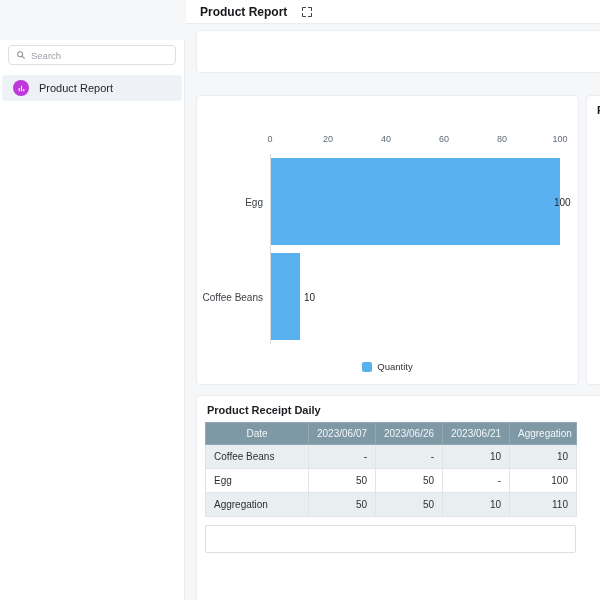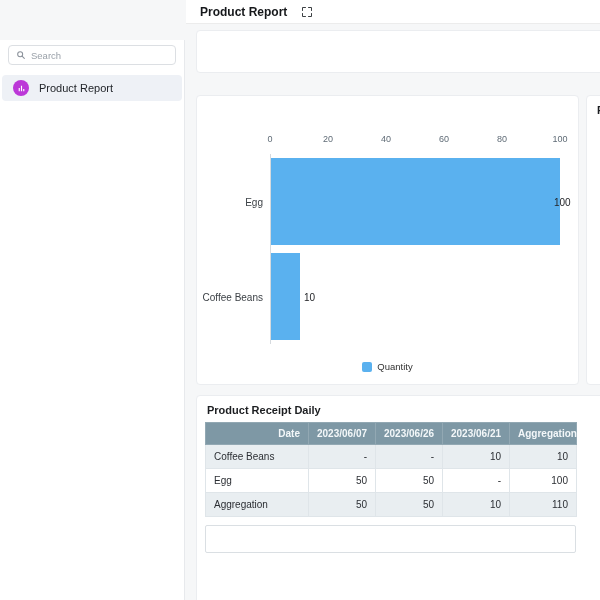--- a/index.html
+++ b/index.html
@@ -36,21 +36,21 @@
   .bar{position:absolute;left:0;top:4%;height:92%;}
   .cat-label{position:absolute;right:calc(100% + 8px);top:50%;transform:translateY(-50%);font-size:10px;color:#3c4146;white-space:nowrap;}
   .bar-val{position:absolute;top:50%;transform:translate(0,-50%);font-size:10px;color:#24262a;}
   .legend{position:absolute;left:0;right:0;bottom:12px;display:flex;justify-content:center;align-items:center;gap:5px;cursor:pointer;}
   .legend .sw{width:10px;height:10px;border-radius:2px;}
   .legend .lt{font-size:9.5px;color:#333;}
 
   
   .table-area{padding:0 8px 8px;}
   table{border-collapse:collapse;table-layout:fixed;width:371px;font-size:10px;}
-  th{background:#7e98a5;color:#f3f7f9;font-weight:bold;text-align:right;padding:5px 8px;border:1px solid #92a8b3;}
+  th{background:#7e98a5;color:#f3f7f9;font-weight:normal;text-align:center;padding:5px 8px;border:1px solid #92a8b3;}
   td{padding:6px 8px;border:1px solid #dfe5e9;color:#2b2e33;background:#fff;}
   tbody tr:nth-child(odd) td{background:#e9eef1;}
   td.num{text-align:right;}
   .footer-box{margin-top:8px;width:371px;height:28px;border:1px solid #dadfe3;border-radius:2px;background:#fff;box-sizing:border-box;}
 </style>
 </head>
 <body>
 
 <div class="app">
 

